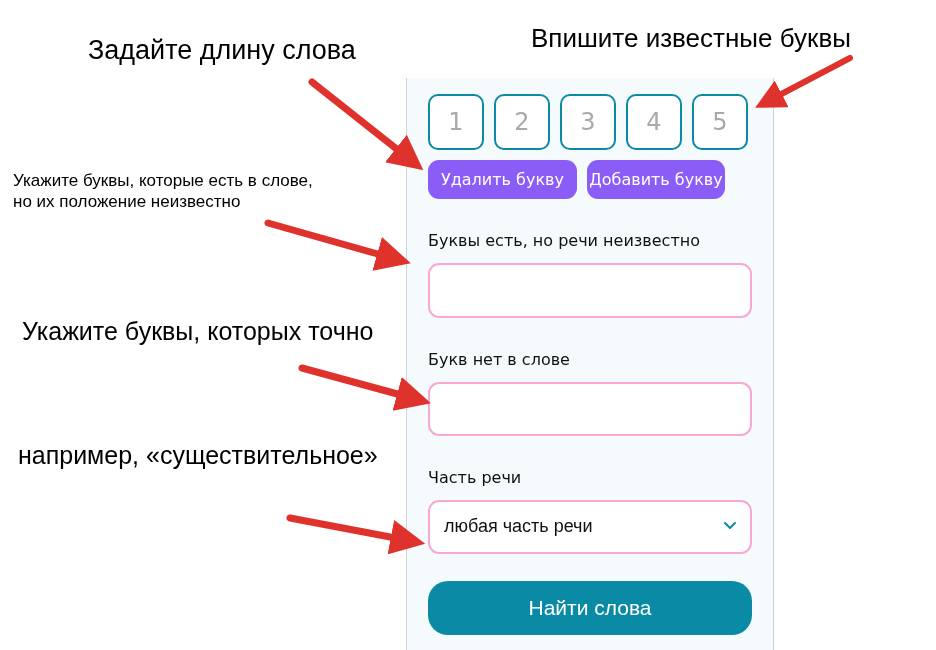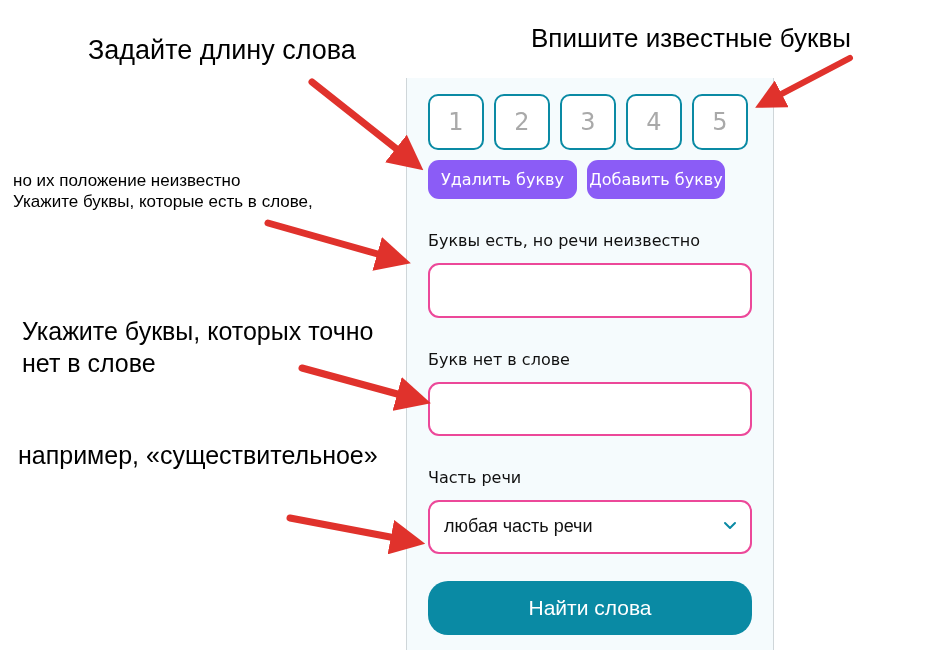--- a/index.html
+++ b/index.html
@@ -6,21 +6,21 @@
   body { width:936px; height:650px; position:relative; background:#ffffff; overflow:hidden;
          font-family:"DejaVu Sans", sans-serif; }
   .panel { position:absolute; left:406px; top:78px; width:366px; height:580px;
            background:#f5fbfd; border-left:1px solid #cfd6d9; border-right:1px solid #cfd6d9; }
   .letter { position:absolute; top:94px; width:52px; height:52px; border:2px solid #0a8aa4;
             border-radius:10px; background:#fff; color:#a9a9a9; font-size:24px;
             display:flex; align-items:center; justify-content:center; box-sizing:content-box; }
   .btn-sm { position:absolute; top:160px; height:39px; border-radius:11px; background:#8b5cf6;
             color:#fff; font-size:16px; display:flex; align-items:center; justify-content:center; border:none; }
   .label { position:absolute; left:428px; font-size:16px; color:#111; }
-  .field { position:absolute; left:428px; width:320px; border:2px solid #ec4899; border-radius:11px;
+  .field { position:absolute; left:428px; width:320px; border:2px solid #f9a8d4; border-radius:11px;
            background:#fff; box-sizing:content-box; }
   .select-text { position:absolute; left:14px; top:14px; font-family:"Liberation Sans", sans-serif; font-size:18px; color:#111; }
   .chevron { position:absolute; right:12px; top:15px; width:16px; height:16px; }
   .btn-main { position:absolute; left:428px; top:581px; width:324px; height:54px; border-radius:20px;
               background:#0a8aa4; color:#fff; font-family:"Liberation Sans", sans-serif; font-size:21px;
               display:flex; align-items:center; justify-content:center; }
   .note { position:absolute; color:#000000; font-family:Liberation Sans, sans-serif; background:#fff; white-space:nowrap; line-height:1.25; }
   svg.arrow { position:absolute; left:0; top:0; overflow:visible; }
 </style>
 </head>
@@ -49,26 +49,25 @@
   <svg class="chevron" viewBox="0 0 16 16">
     <polyline points="3,6 8,11 13,6" fill="none" stroke="#0a8aa4" stroke-width="2" stroke-linecap="round" stroke-linejoin="round"></polyline>
   </svg>
 </div>
 
 <div class="btn-main">Найти слова</div>
 
 <div class="note" style="left:88px;top:34px;font-size:27px;background:transparent">Задайте длину слова</div>
 <div class="note" style="left:531px;top:22px;font-size:26px;background:transparent">Впишите известные буквы</div>
 <div class="note" style="left:13px;top:170px;font-size:17px;padding-right:6px">
+  <div>Укажите буквы, которые есть в слове,</div>
   <div>но их положение неизвестно</div>
-  <div>Укажите буквы, которые есть в слове,</div>
 </div>
 <div class="note" style="left:22px;top:316px;font-size:25px;line-height:1.27;padding-right:6px">
   <div>Укажите буквы, которых точно</div>
-  <div>нет в слове</div>
 </div>
 <div class="note" style="left:18px;top:440px;font-size:25px;line-height:1.27;padding-right:2px">
   <div>например, «существительное»</div>
 </div>
 
 <svg class="arrow" width="936" height="650">
   <defs>
     <marker id="ah" markerWidth="5" markerHeight="5" refX="2.2" refY="2.5" orient="auto" markerUnits="strokeWidth">
       <path d="M0,0 L5,2.5 L0,5 z" fill="#e0322c"></path>
     </marker>

